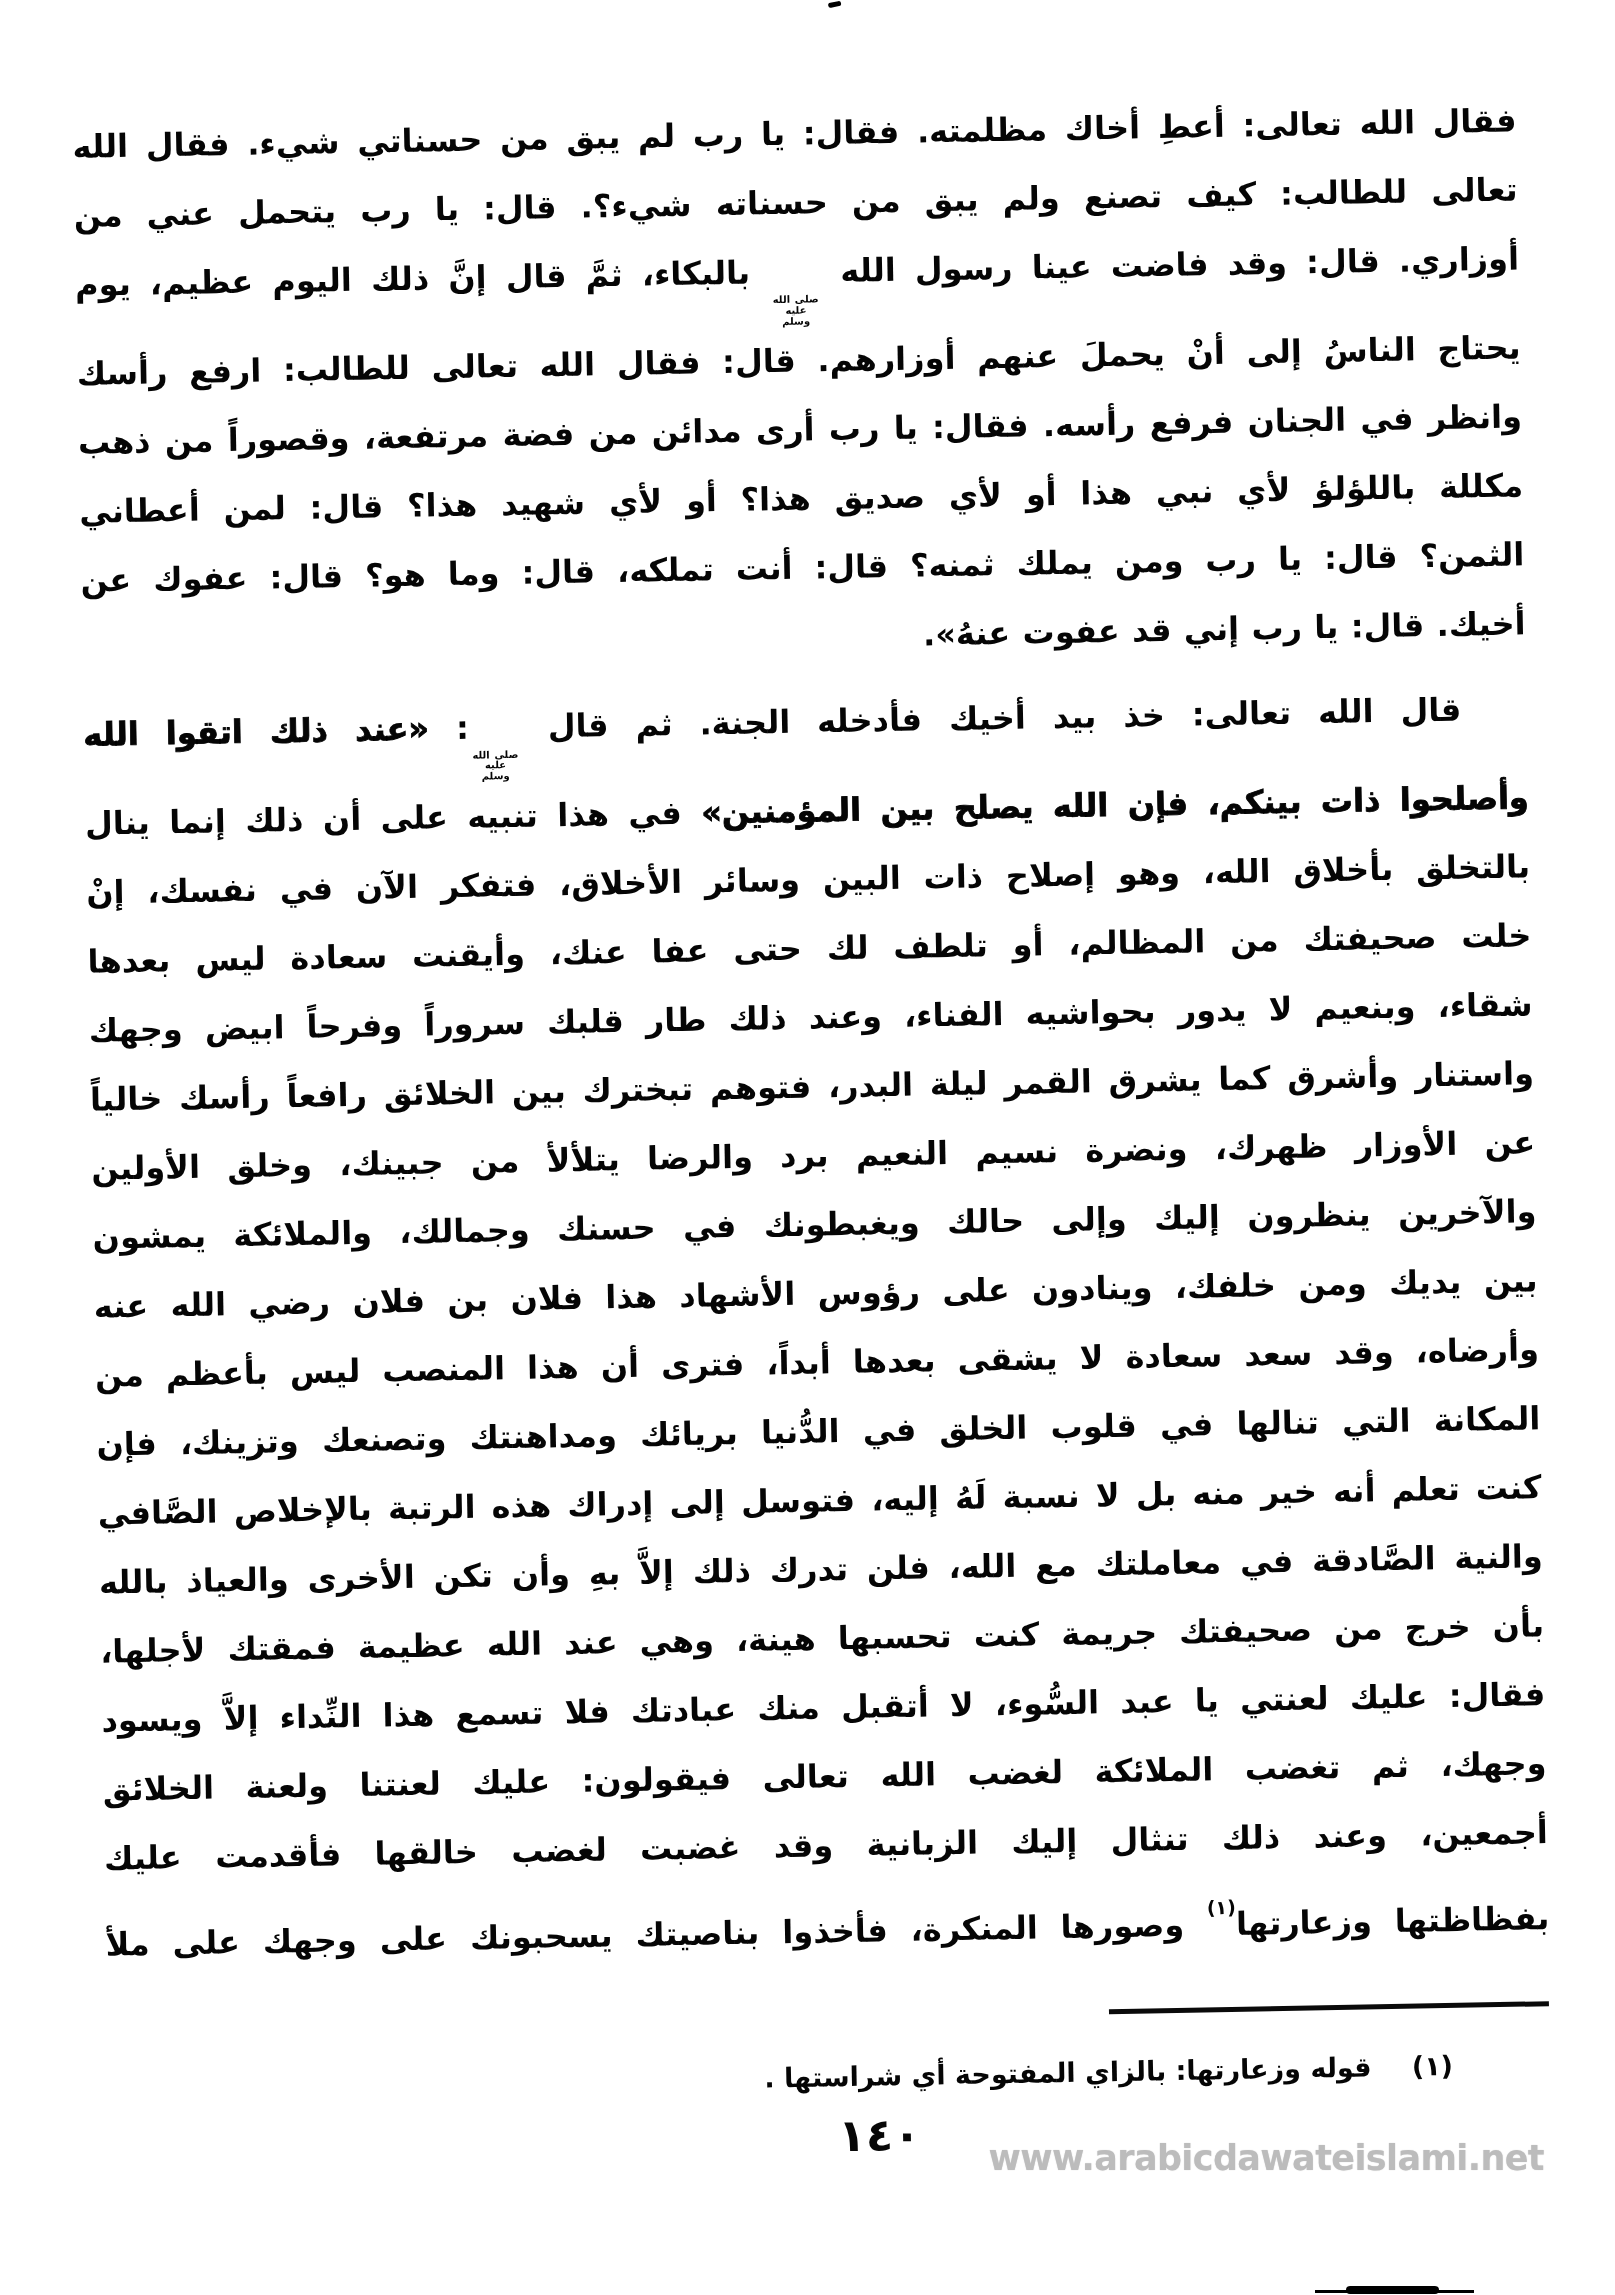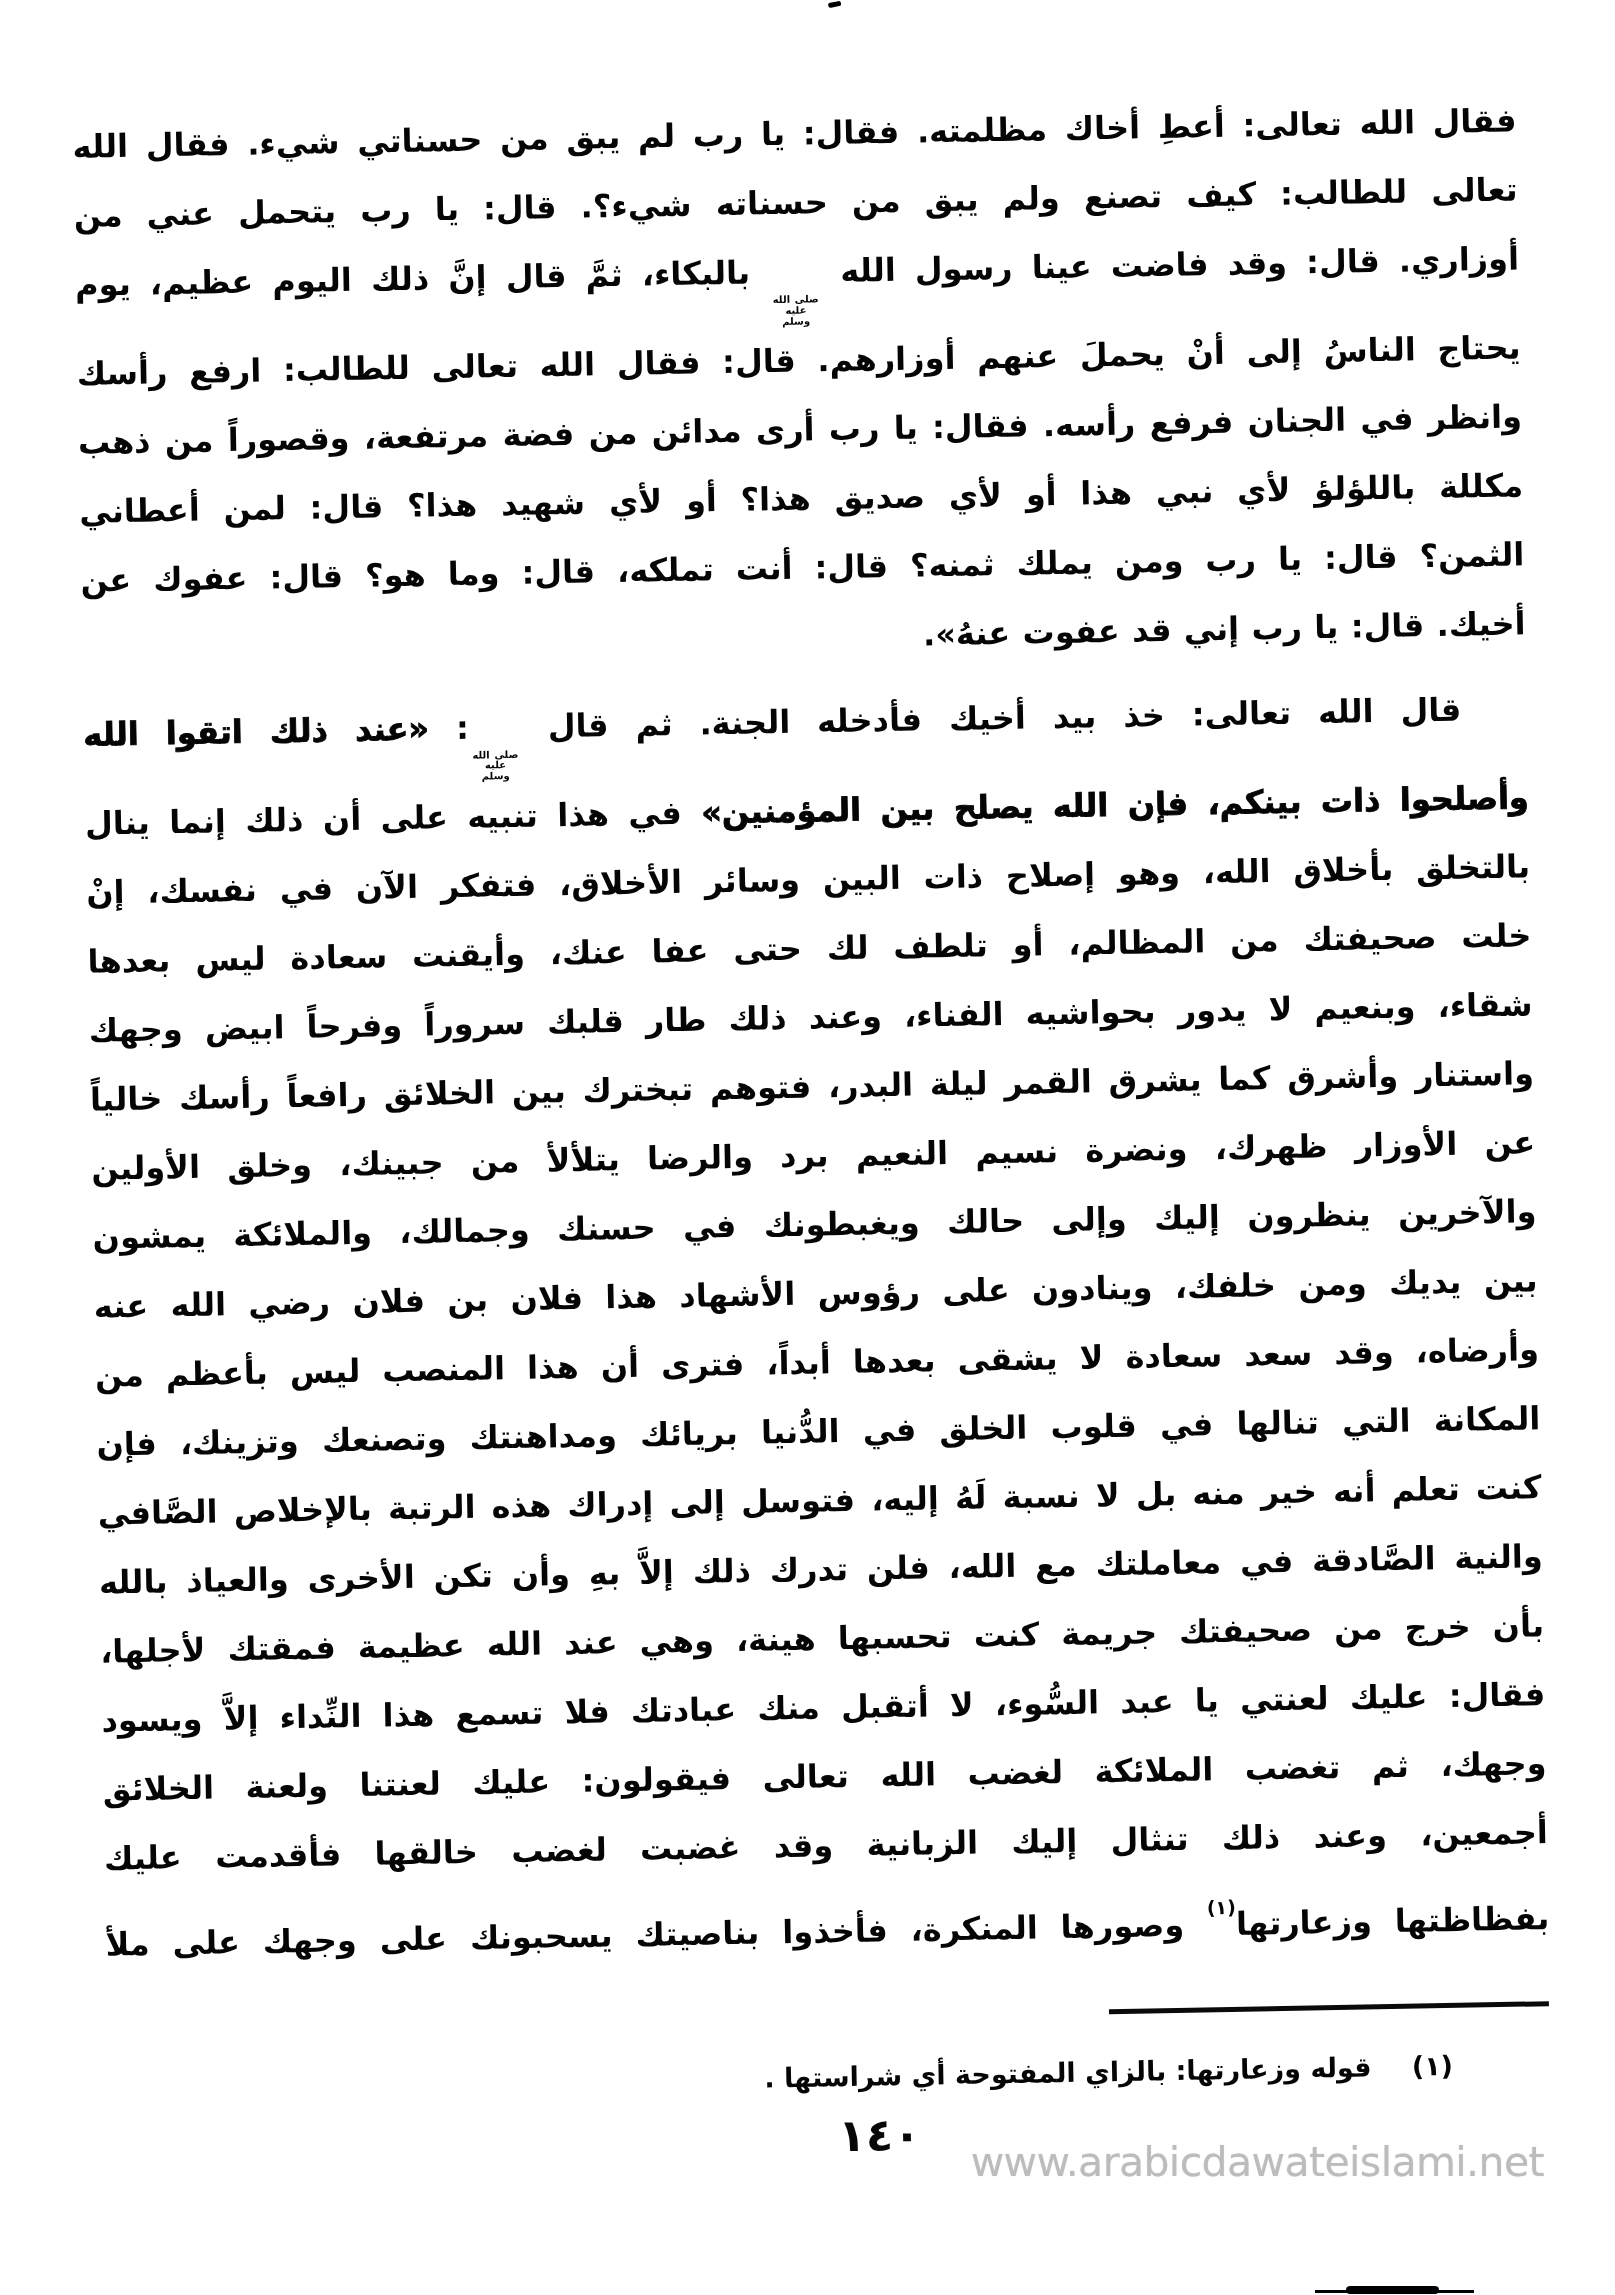--- a/index.html
+++ b/index.html
@@ -79,25 +79,26 @@
     position: absolute;
     left: 818px; top: 2109px;
     font-size: 45px;
     font-weight: bold;
     color: #070707;
     direction: ltr;
   }
   .watermark {
     position: absolute;
     right: 72px; top: 2138px;
-    font-size: 41px;
+    font-size: 35px;
     color: #bcbcbc;
     direction: ltr;
     letter-spacing: -0.6px;
     text-shadow: 0 0 1.2px #d6d6d6;
+    font-weight: bold;
   }
   .artifact-top {
     position: absolute;
     left: 847px; top: 2.4px;
     width: 13px; height: 5.3px;
     background: #000;
     border-radius: 2.4px;
     transform: rotate(-10deg);
   }
   .smudge-line {

